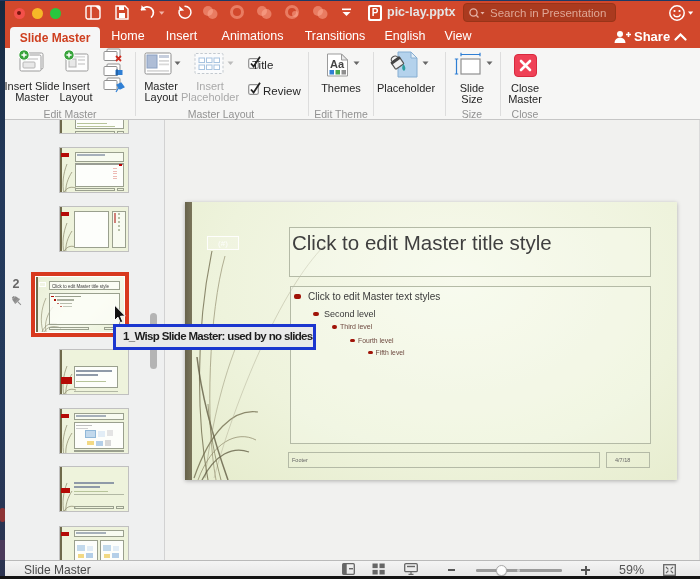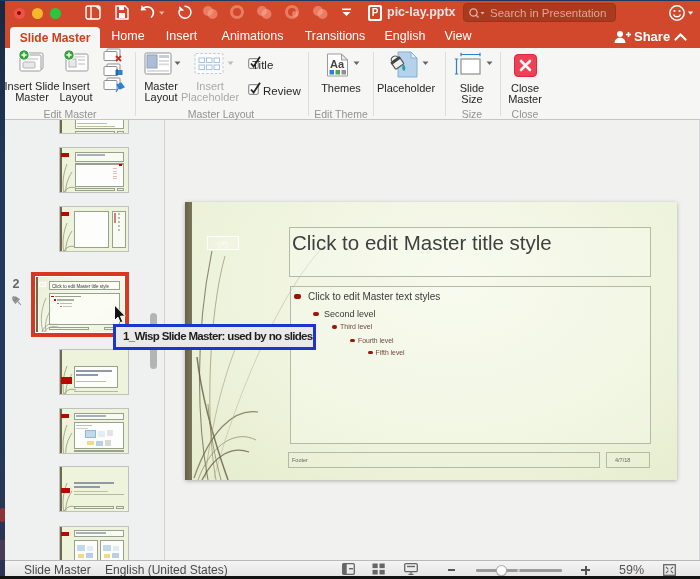--- a/index.html
+++ b/index.html
@@ -417,21 +417,20 @@
   <div class="bullet" style="left:183.2px;top:149.1px;width:4.6px;height:3.3px;"></div>
   <div class="btxt" style="left:190.5px;top:147px;font-size:6.8px;color:#6e4a40;">Fifth level</div>
   <div class="pbox" style="left:103px;top:250px;width:312px;height:16px;"></div>
   <div class="btxt" style="left:107px;top:255px;font-size:5.5px;color:#666;">Footer</div>
   <div class="pbox" style="left:421px;top:250px;width:44px;height:16px;"></div>
   <div class="btxt" style="left:430px;top:255px;font-size:5.5px;color:#666;">4/7/18</div>
 </div>
   </div>
 <div class="abs" id="statusbar">
   <div style="position:absolute;left:24px;top:2px;font-size:12px;color:#4a4a4a;">Slide Master</div>
-  <div style="position:absolute;left:105px;top:2px;font-size:12px;color:#4a4a4a;">English (United States)</div>
   <svg style="position:absolute;left:342px;top:2px;" width="13" height="12" viewBox="0 0 13 12">
       <rect x="0.7" y="0.7" width="11.6" height="10.6" rx="1" fill="none" stroke="#666" stroke-width="1.3"></rect>
       <rect x="0.7" y="0.7" width="4" height="10.6" fill="#666"></rect>
       <rect x="7" y="5" width="4" height="1.4" fill="#666"></rect>
     </svg>
   <svg style="position:absolute;left:372px;top:2px;" width="14" height="12" viewBox="0 0 14 12">
       <rect x="0.5" y="0.5" width="5.2" height="4.6" fill="#666"></rect>
       <rect x="7.5" y="0.5" width="5.2" height="4.6" fill="#666"></rect>
       <rect x="0.5" y="6.9" width="5.2" height="4.6" fill="#666"></rect>
       <rect x="7.5" y="6.9" width="5.2" height="4.6" fill="#666"></rect>

